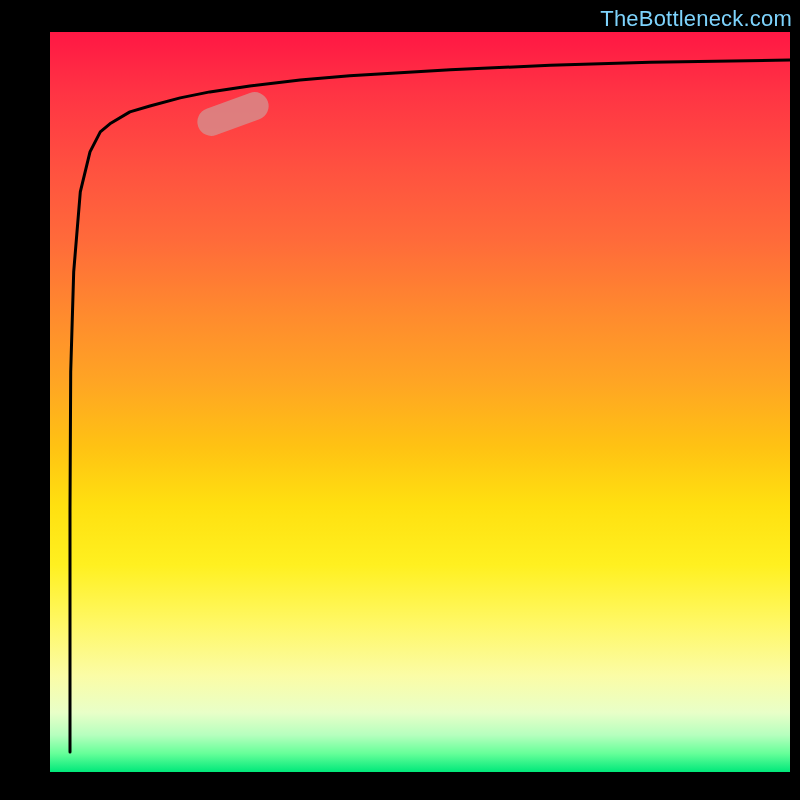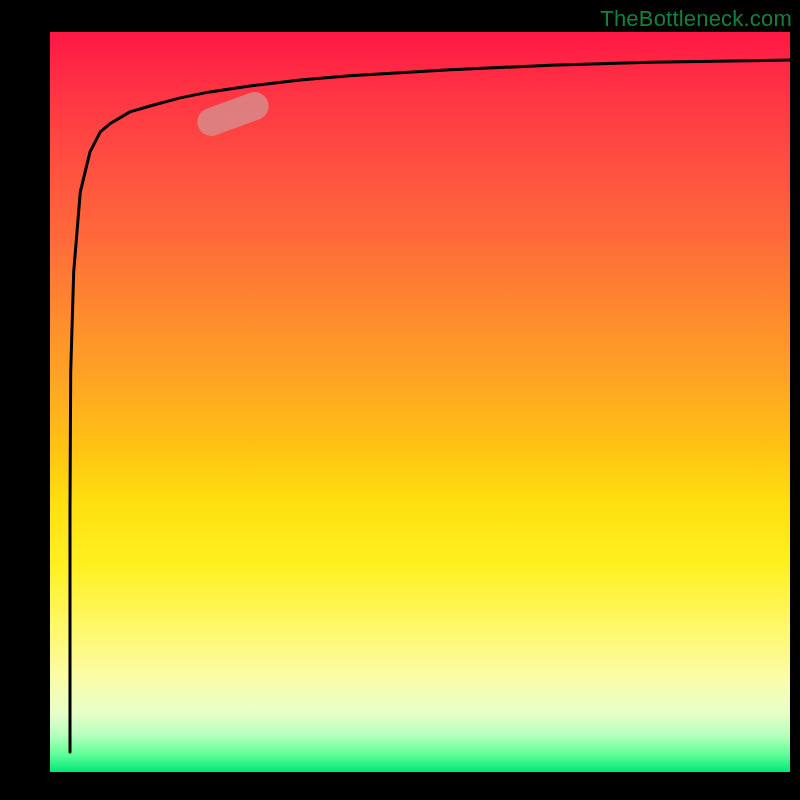--- a/index.html
+++ b/index.html
@@ -13,21 +13,21 @@
   .outer {
     position: relative;
     width: 800px;
     height: 800px;
     background: #000;
   }
   .attribution {
     position: absolute;
     top: 6px;
     right: 8px;
-    color: #15803d;
+    color: #7dd3fc;
     font-size: 22px;
     font-weight: 400;
     letter-spacing: 0.2px;
   }
   .plot-frame {
     position: absolute;
     left: 50px;
     top: 32px;
     width: 740px;
     height: 740px;

